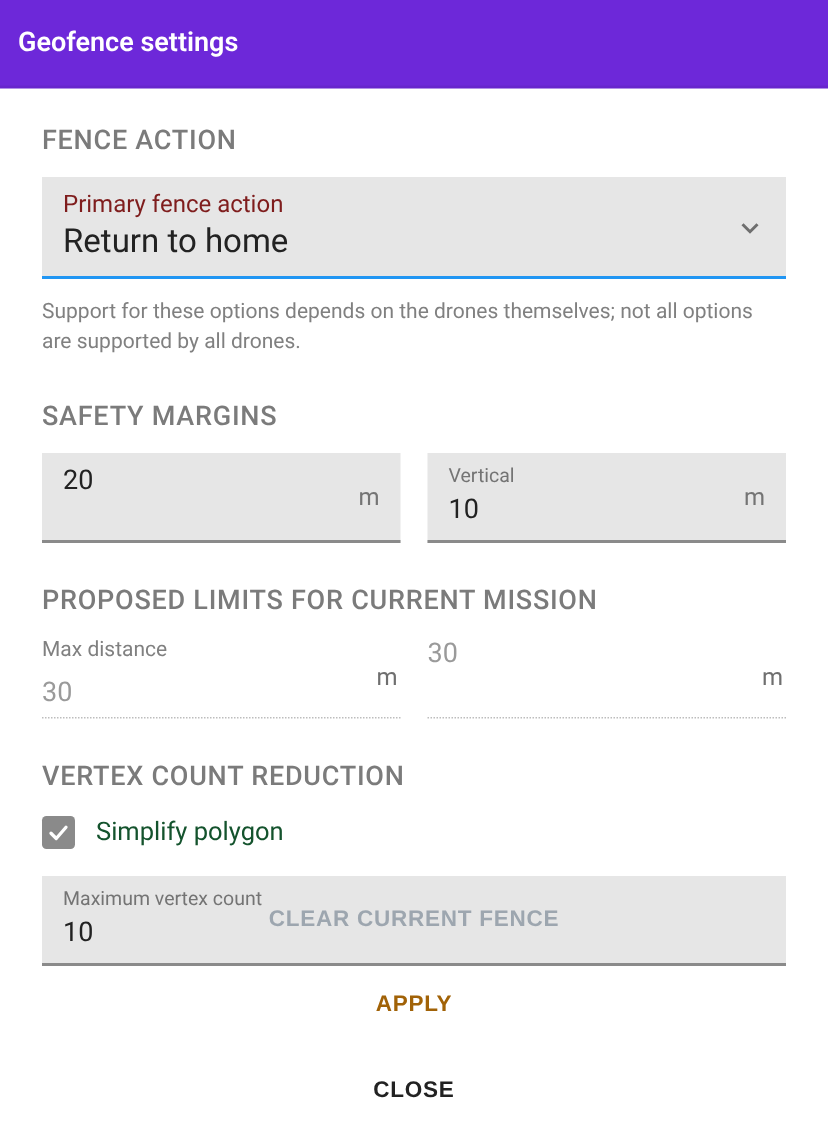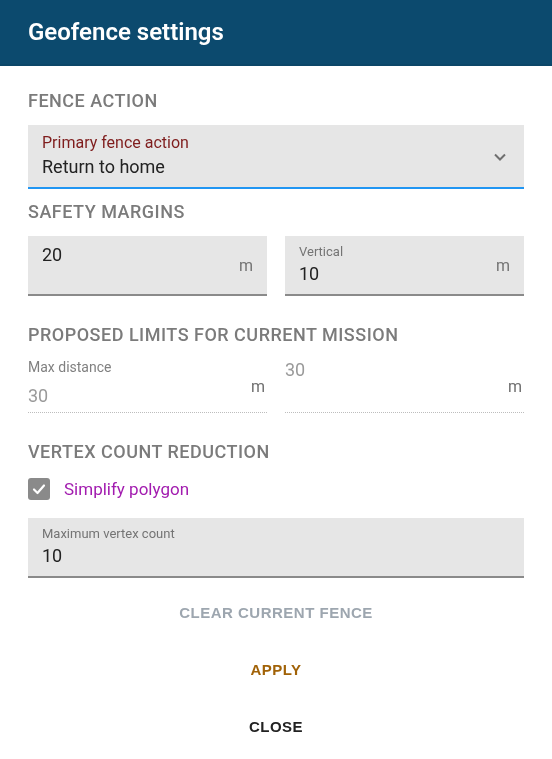--- a/index.html
+++ b/index.html
@@ -5,24 +5,24 @@
   * { box-sizing: border-box; margin: 0; padding: 0; }
   body {
     font-family: -apple-system, BlinkMacSystemFont, "Segoe UI", Roboto, "Helvetica Neue", Arial, sans-serif;
     background: #ffffff;
     width: 552px;
     height: 759px;
     overflow: hidden;
     color: #333;
   }
   .header {
-    background: #0c4a6e;
+    background: #6d28d9;
     color: #fff;
-    padding: 18px 28px;
-    font-size: 24px;
+    padding: 18px 12px;
+    font-size: 18px;
     font-weight: 600;
     border-bottom: 2px solid rgba(0,0,0,0.05);
   }
   .content {
     padding: 24px 28px 0 28px;
   }
   .section-label {
     color: #7b7b7b;
     font-size: 18px;
     letter-spacing: 0.5px;
@@ -36,21 +36,21 @@
     position: relative;
     margin-bottom: 12px;
     cursor: pointer;
   }
   .select-field .float-label {
     color: #7f1d1d;
     font-size: 16px;
     margin-bottom: 4px;
   }
   .select-field .value {
-    font-size: 18px;
+    font-size: 22px;
     color: #222;
   }
   .select-field .chevron {
     position: absolute;
     right: 18px;
     top: 50%;
     transform: translateY(-50%);
   }
   .helper-text {
     color: #808080;
@@ -116,21 +116,21 @@
     height: 22px;
     background: #8a8a8a;
     border-radius: 3px;
     display: flex;
     align-items: center;
     justify-content: center;
     cursor: pointer;
   }
   .checkbox-label {
     font-size: 17px;
-    color: #a21caf;
+    color: #14532d;
   }
   .actions {
     position: absolute;
     bottom: 0;
     left: 0;
     right: 0;
     padding: 18px 22px;
     display: flex;
     justify-content: flex-end;
     gap: 28px;
@@ -165,20 +165,21 @@
   <div class="select-field">
     <div class="float-label">Primary fence action</div>
     <div class="value">Return to home</div>
     <span class="chevron">
       <svg width="12" height="8" viewBox="0 0 12 8">
           <path d="M1 1 L6 6 L11 1" fill="none" stroke="#6f6f6f" stroke-width="2"></path>
         </svg>
     </span>
   </div>
 
+  <div class="helper-text">Support for these options depends on the drones themselves; not all options are supported by all drones.</div>
 
   <div class="section-label">SAFETY MARGINS</div>
 
   <div class="row2">
     <div class="filled-field">
       <div class="value">20</div>
       <span class="unit">m</span>
     </div>
     <div class="filled-field">
       <div class="float-label">Vertical</div>

